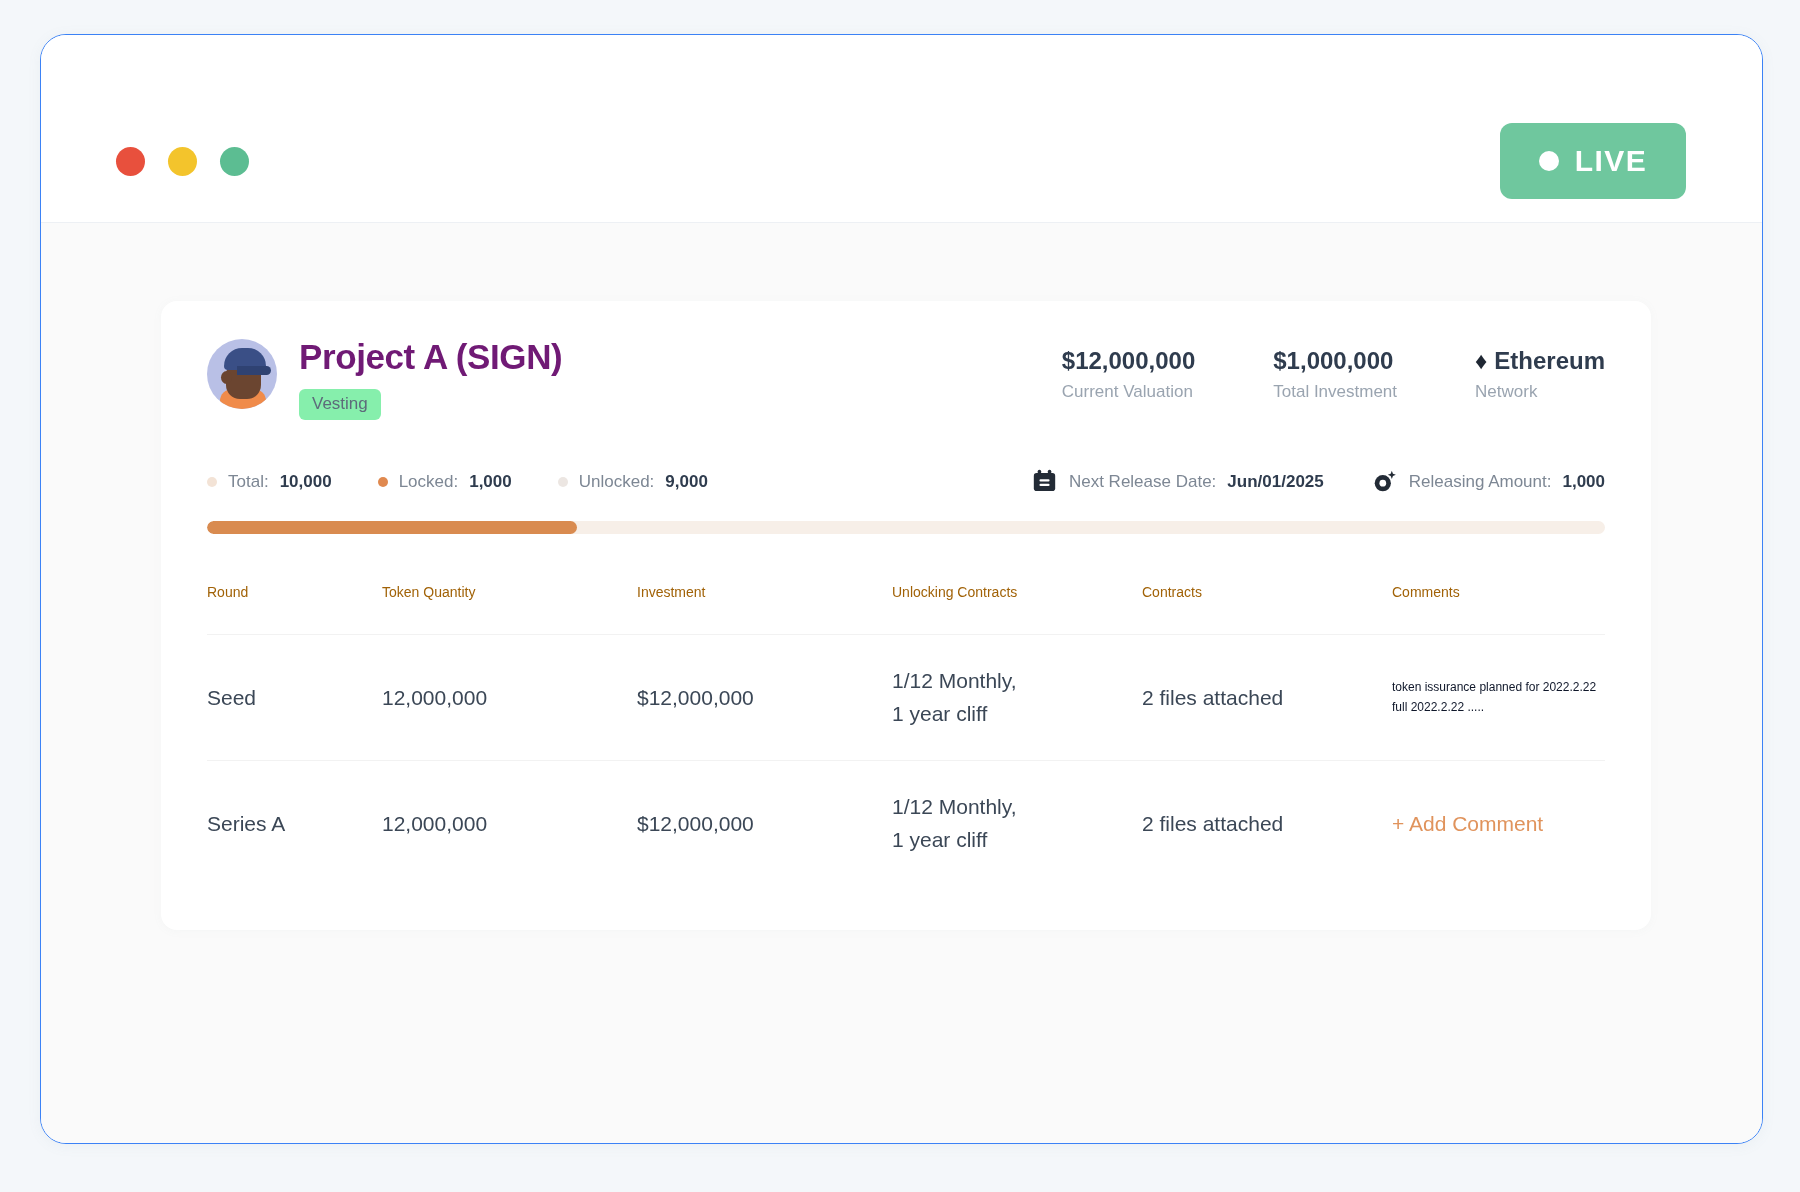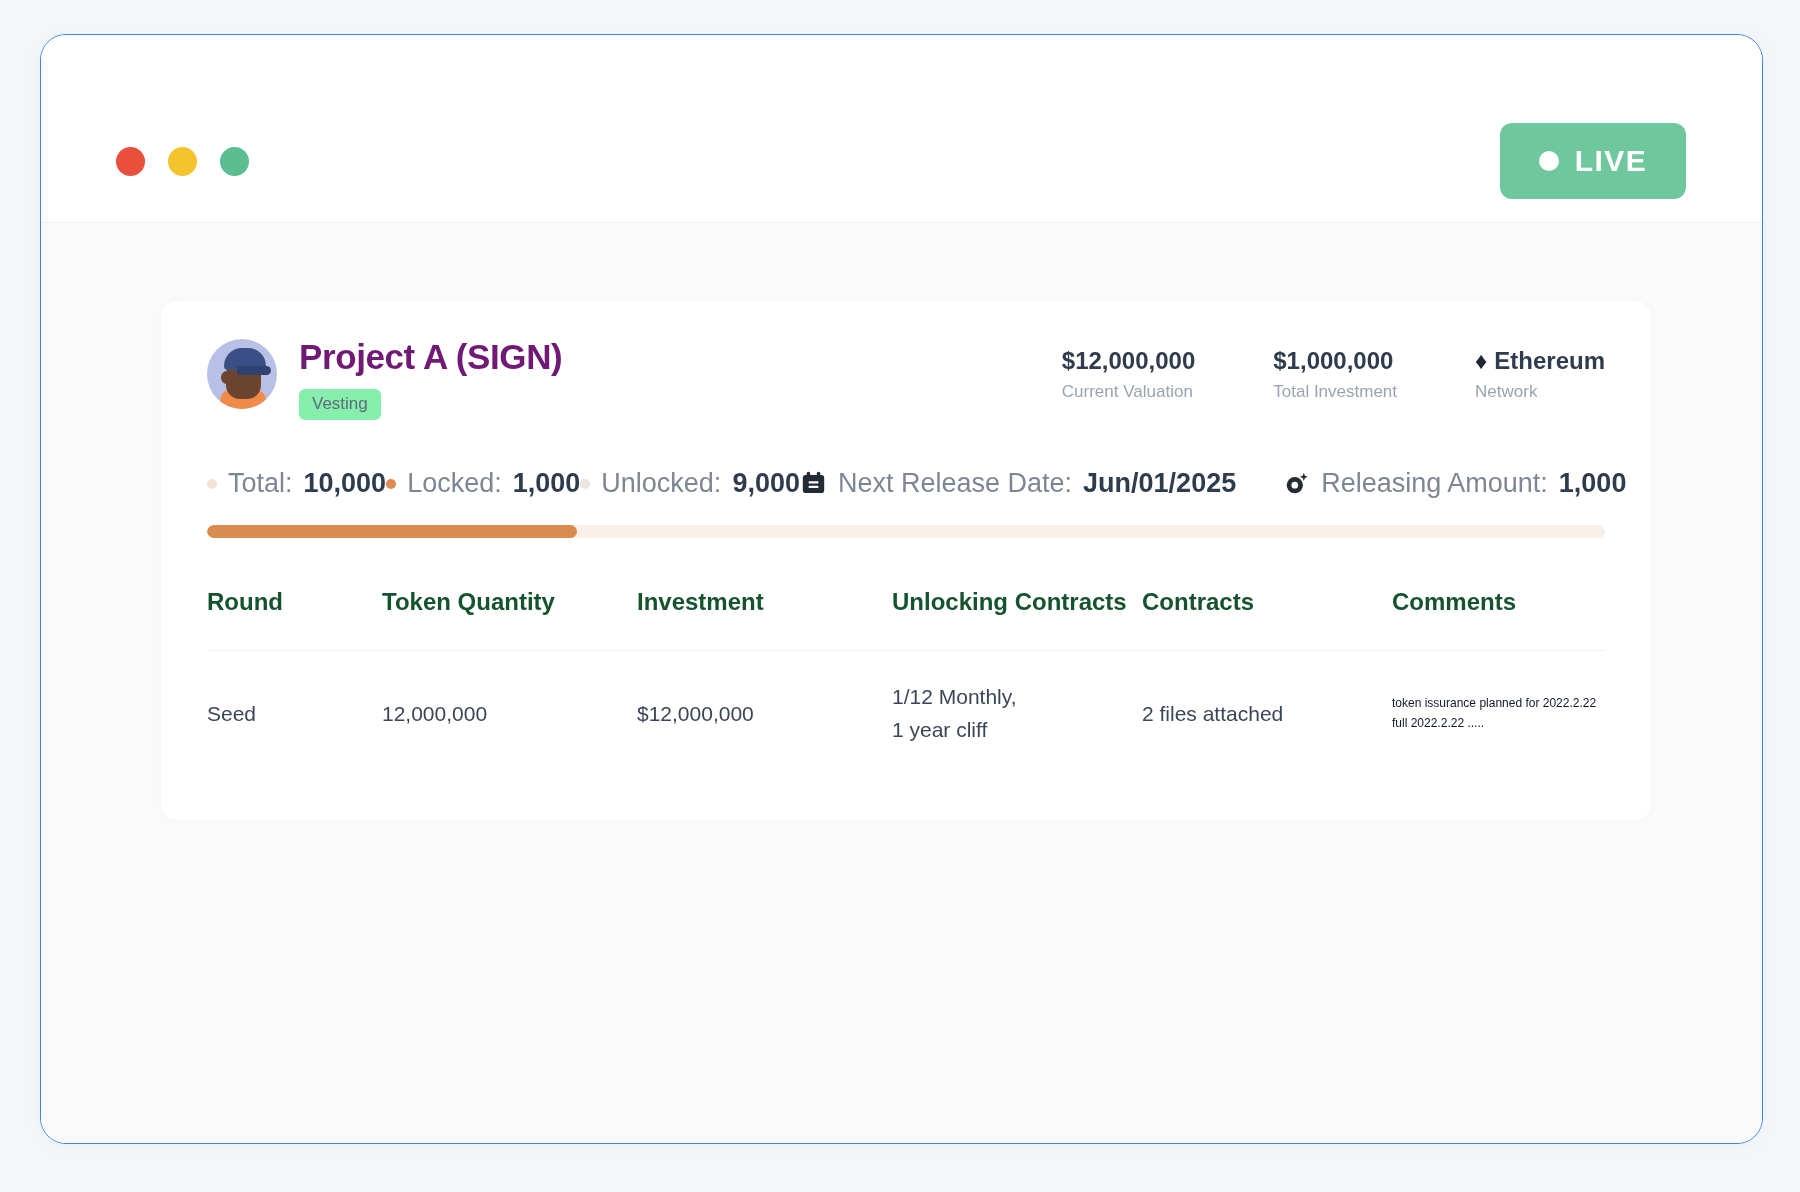--- a/index.html
+++ b/index.html
@@ -154,21 +154,21 @@
     white-space: nowrap;
   }
 
   
   .totals {
     display: flex; align-items: center;
     margin-top: 48px;
   }
   .tot {
     display: flex; align-items: center; gap: 11px;
-    font-size: 27px; color: #7d8794;
+    font-size: 17px; color: #7d8794;
     white-space: nowrap;
   }
   .tot b { color: #2f3c4e; font-weight: bold; }
   .tdot { width: 10px; height: 10px; border-radius: 50%; }
   .tdot.all    { background: #f3e3d6; }
   .tdot.locked { background: #e0894f; }
   .tdot.unlock { background: #ece6e2; }
   .sp-28 { width: 46px; }
   .tot-right {
     display: flex; align-items: center; gap: 47px;
@@ -191,23 +191,23 @@
   }
 
   
   table.tbl {
     width: 100%;
     border-collapse: collapse;
     margin-top: 50px;
   }
   table.tbl th {
     text-align: left;
-    font-size: 24px;
-    font-weight: bold;
-    color: #14532d;
+    font-size: 14px;
+    font-weight: normal;
+    color: #a16207;
     padding: 0 0 34px 0;
   }
   table.tbl td {
     font-size: 21px;
     color: #3b4756;
     padding: 30px 0 30px 0;
     vertical-align: middle;
     border-top: 1px solid #f2f2f2;
   }
   table.tbl tr.row td { height: 110px; }
@@ -346,19 +346,32 @@
               <td>$12,000,000</td>
               <td class="two-line">
                 <div>1/12 Monthly,</div>
                 <div>1 year cliff</div>
               </td>
               <td class="orange">2 files attached</td>
               <td>
                 <div class="comment-sm">token issurance planned for 2022.2.22 full 2022.2.22 .....</div>
               </td>
             </tr>
+            <tr class="row">
+              <td class="orange">Series A</td>
+              <td>12,000,000</td>
+              <td>$12,000,000</td>
+              <td class="two-line">
+                <div>1/12 Monthly,</div>
+                <div>1 year cliff</div>
+              </td>
+              <td class="orange">2 files attached</td>
+              <td>
+                <div class="addcomment">+ Add Comment</div>
+              </td>
+            </tr>
           </tbody>
         </table>
 
       </div>
     </div>
   </div>
 </div>
 
 </body></html>

